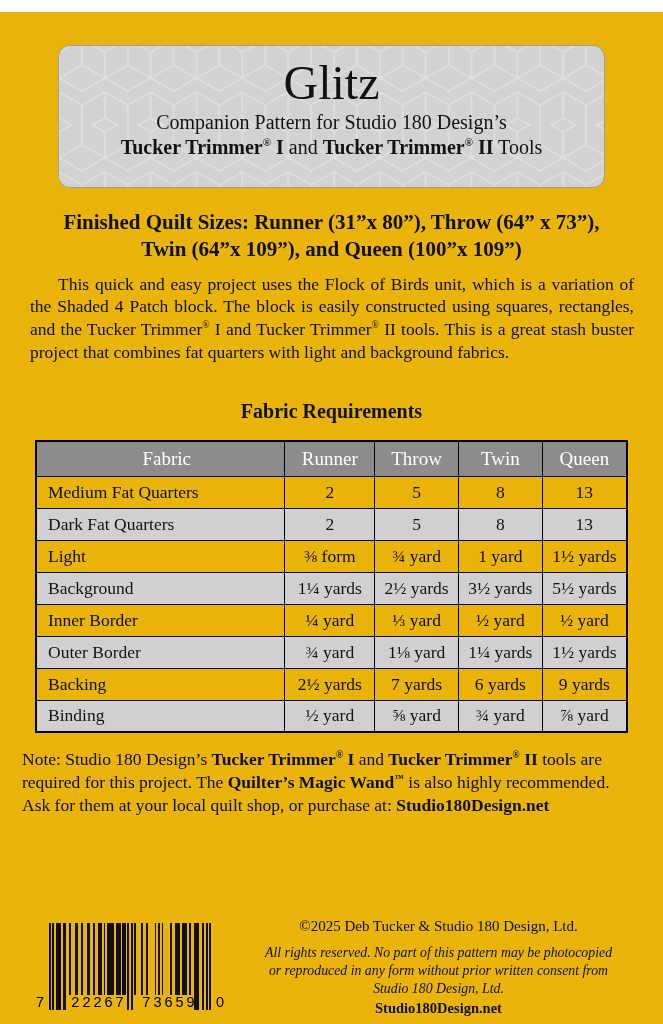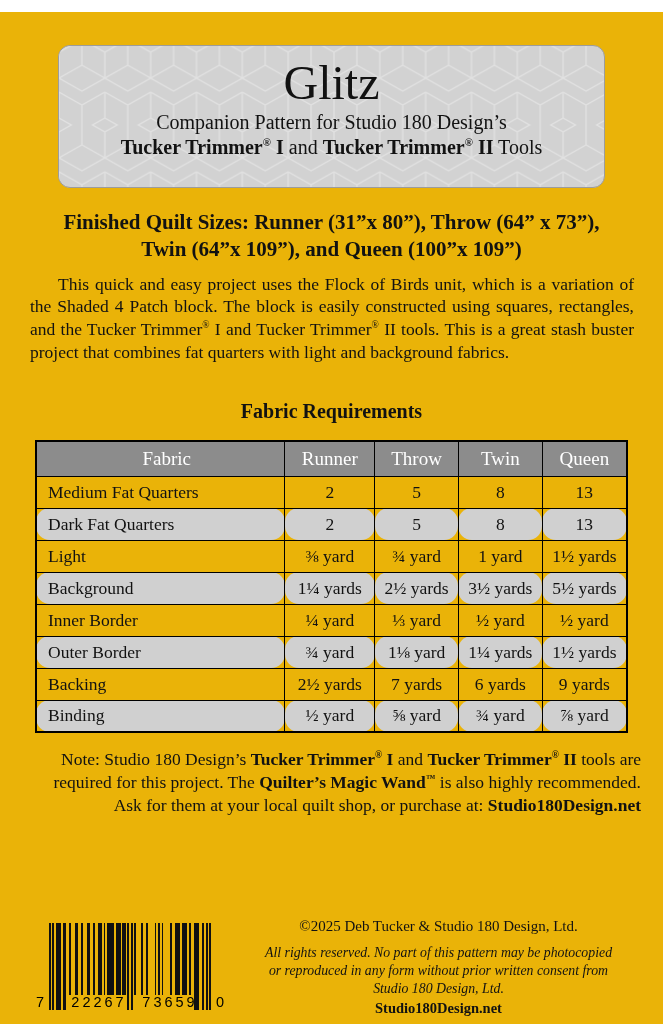--- a/index.html
+++ b/index.html
@@ -40,26 +40,26 @@
     margin:17px 0 0 35px; width:593px;
     border-collapse:collapse; border:2.5px solid #000;
     font-size:17.5px;
   }
   table.fab th, table.fab td { border:1.5px solid #000; }
   table.fab thead th {
     background:var(--table-header-bg,#8c8c8c); color:#fff;
     font-weight:normal; font-size:19px; height:35px; text-align:center;
   }
   table.fab thead th:first-child { text-align:center; padding-left:12px; }
-  table.fab td { height:32px; text-align:center; padding:2px 4px;border-radius:14px; }
+  table.fab td { height:32px; text-align:center; padding:2px 4px; }
   table.fab td:first-child { text-align:left; padding-left:11px; }
   table.fab tbody tr:nth-child(even) td { background:var(--row-alt-bg,#d0d0d0); }
 
   
-  .note { margin:15px 22px 0; font-size:17.5px; line-height:1.31; text-align:right; }
+  .note { margin:15px 22px 0; font-size:17.5px; line-height:1.31; text-align:left; }
 
   
   .footer { position:absolute; left:0; top:901px; width:100%; display:flex; align-items:flex-start; }
   .barcode { position:relative; margin-left:36px; width:188px; height:100px; flex:0 0 auto; }
   .barcode svg { position:absolute; left:13px; top:10px; }
   .bc-digit, .bc-group {
     position:absolute; bottom:3px;
     font-family:"Liberation Sans","DejaVu Sans",sans-serif;
     font-size:14.5px; color:#000;
   }
@@ -135,21 +135,21 @@
         </tr>
         <tr>
           <td>Dark Fat Quarters</td>
           <td>2</td>
           <td>5</td>
           <td>8</td>
           <td>13</td>
         </tr>
         <tr>
           <td>Light</td>
-          <td>⅜ yard</td>
+          <td>⅜ form</td>
           <td>¾ yard</td>
           <td>1 yard</td>
           <td>1½ yards</td>
         </tr>
         <tr>
           <td>Background</td>
           <td>1¼ yards</td>
           <td>2½ yards</td>
           <td>3½ yards</td>
           <td>5½ yards</td>

